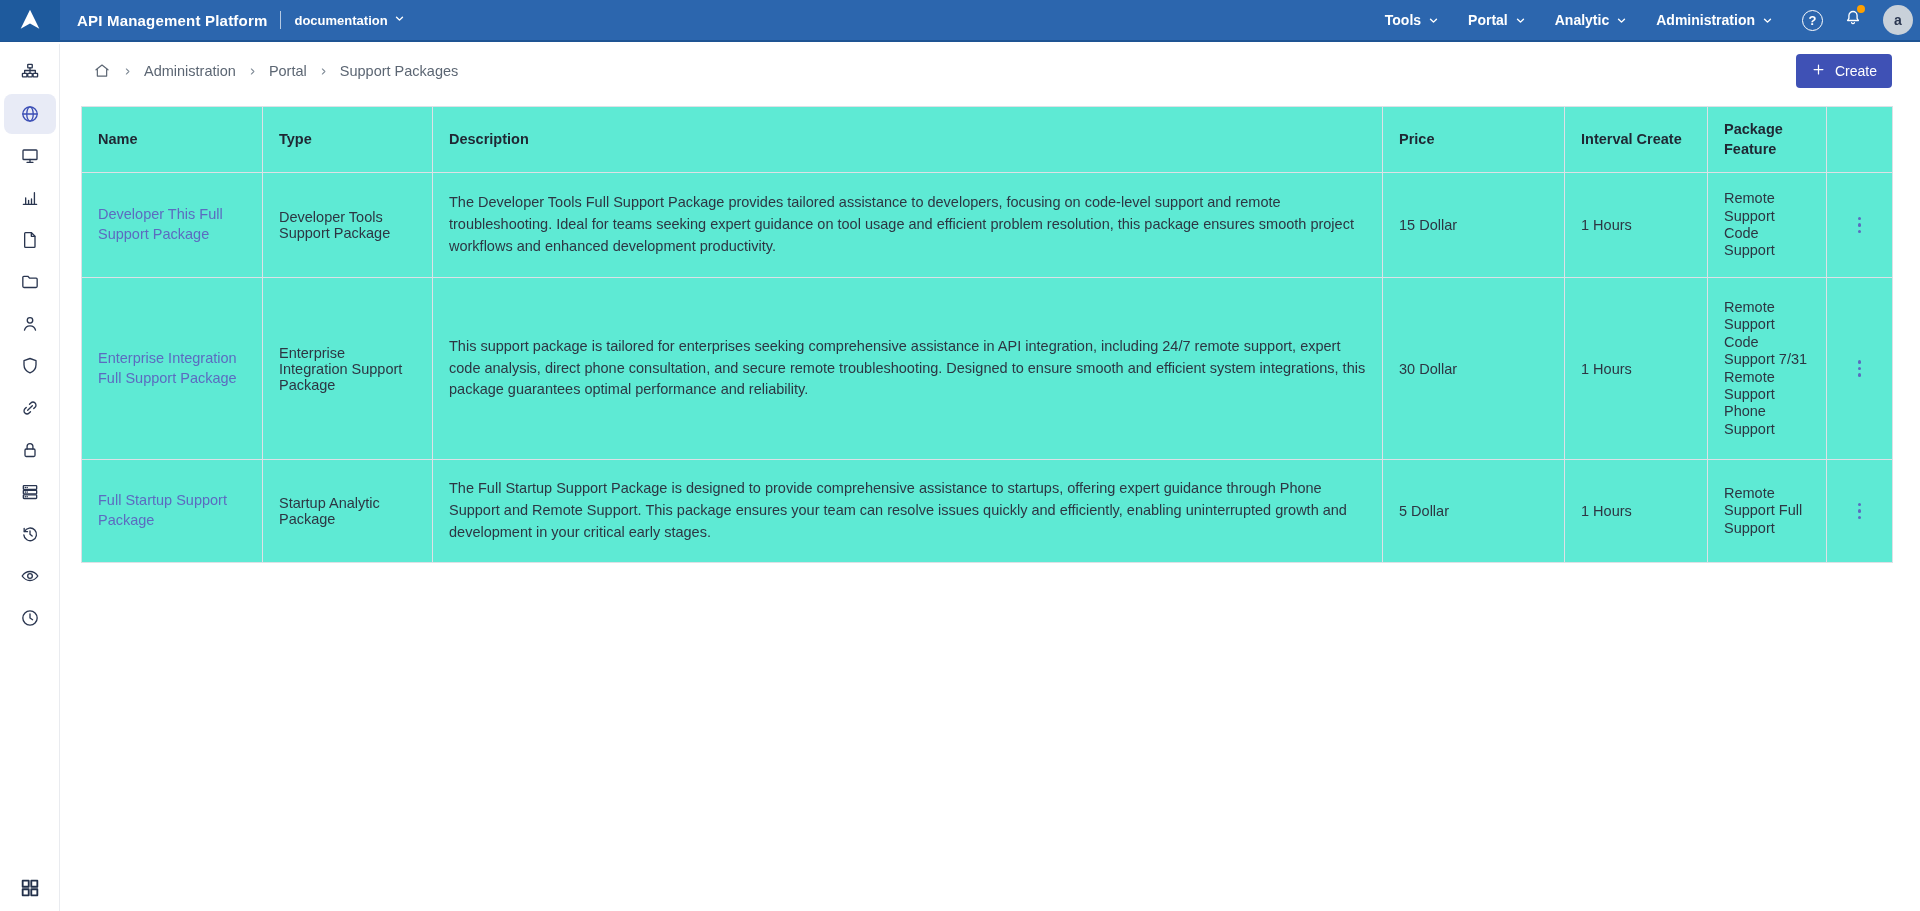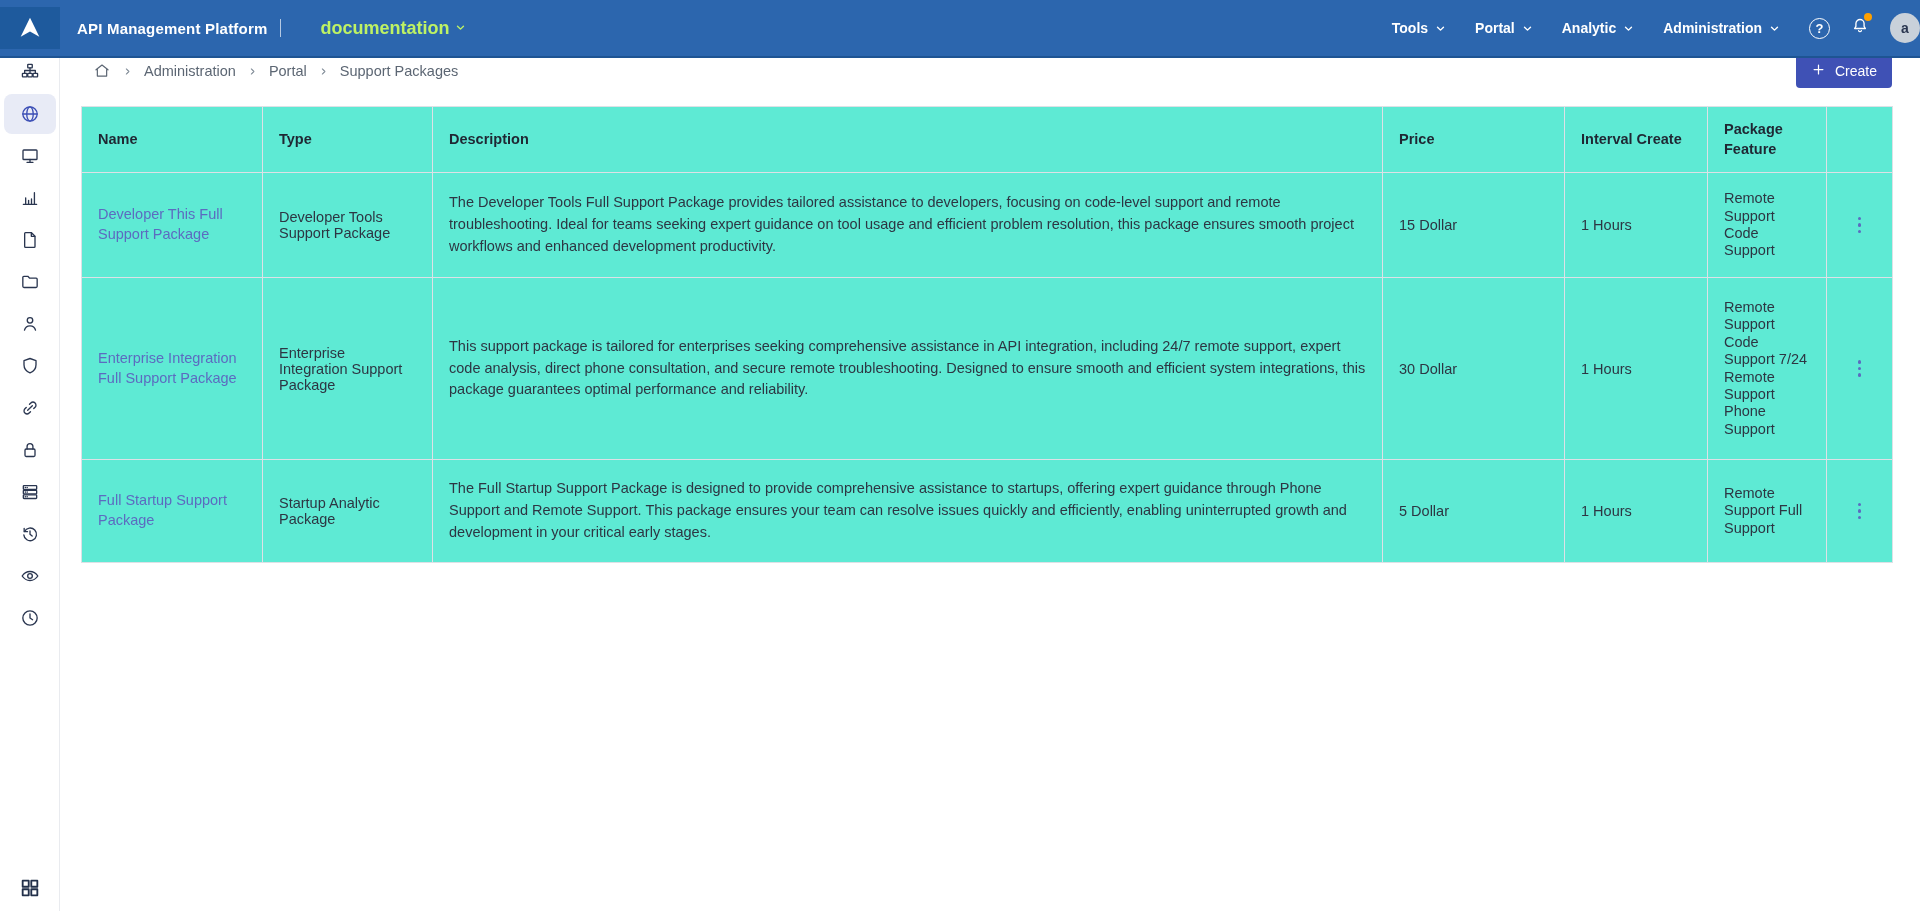--- a/index.html
+++ b/index.html
@@ -1,25 +1,25 @@
 <!DOCTYPE html>
 <html><head>
 <meta charset="utf-8">
 <style>
   * { margin:0; padding:0; box-sizing:border-box; }
   html,body { width:1920px; height:911px; background:#fff; font-family:"Liberation Sans",sans-serif; overflow:hidden; }
 
   
-  .navbar { position:fixed; top:0; left:0; width:1920px; height:58px; background:#2c66ae;
+  .navbar { position:fixed; top:0; left:0; width:1920px; height:42px; background:#2c66ae;
             border-bottom:2px solid #1e5493; display:flex; align-items:center; z-index:20; }
   .logo-box { width:60px; height:42px; background:#1e5a9d; display:flex; align-items:center; justify-content:center; flex:0 0 60px; cursor:pointer; }
   .app-title { margin-left:17px; color:#fff; font-size:15px; font-weight:700; letter-spacing:.2px; }
   .nav-divider { width:1px; height:18px; background:rgba(255,255,255,.65); margin:0 13px; }
-  .project-select { display:flex; align-items:center; gap:5px; color:#bef264; font-size:18px; font-weight:700; cursor:pointer;margin-left:26px; }
-  .nav-right { margin-left:auto; display:flex; align-items:center; gap:28px; padding-right:0; }
+  .project-select { display:flex; align-items:center; gap:5px; color:#ffffff; font-size:13px; font-weight:700; cursor:pointer; }
+  .nav-right { margin-left:auto; display:flex; align-items:center; gap:28px; padding-right:7px; }
   .nav-menu { display:flex; align-items:center; gap:6px; color:#fff; font-size:14px; font-weight:600; cursor:pointer; }
   .help-circle { width:21px; height:21px; border:1.7px solid #fff; border-radius:50%; color:#fff; font-size:13px;
                  font-weight:700; display:flex; align-items:center; justify-content:center; cursor:pointer; }
   .bell-wrap { position:relative; color:#fff; display:flex; cursor:pointer; }
   .bell-badge { position:absolute; top:-3px; right:-2px; width:8px; height:8px; border-radius:50%; background:#ffa000; }
   .avatar { width:30px; height:30px; border-radius:50%; background:#c9d1da; color:#2a3650; font-size:14px; font-weight:700;
             display:flex; align-items:center; justify-content:center; cursor:pointer; }
   .icon-gap { display:flex; align-items:center; gap:20px; }
 
   
@@ -286,21 +286,21 @@
                 <i></i>
               </button>
             </td>
           </tr>
           <tr>
             <td><a class="row-link">Enterprise Integration Full Support Package</a></td>
             <td>Enterprise Integration Support Package</td>
             <td class="desc">This support package is tailored for enterprises seeking comprehensive assistance in API integration, including 24/7 remote support, expert code analysis, direct phone consultation, and secure remote troubleshooting. Designed to ensure smooth and efficient system integrations, this package guarantees optimal performance and reliability.</td>
             <td>30 Dollar</td>
             <td>1 Hours</td>
-            <td class="feat">Remote Support Code Support 7/24 Remote Support Phone Support</td>
+            <td class="feat">Remote Support Code Support 7/31 Remote Support Phone Support</td>
             <td>
               <button class="kebab">
                 <i></i>
                 <i></i>
                 <i></i>
               </button>
             </td>
           </tr>
           <tr>
             <td><a class="row-link">Full Startup Support Package</a></td>

